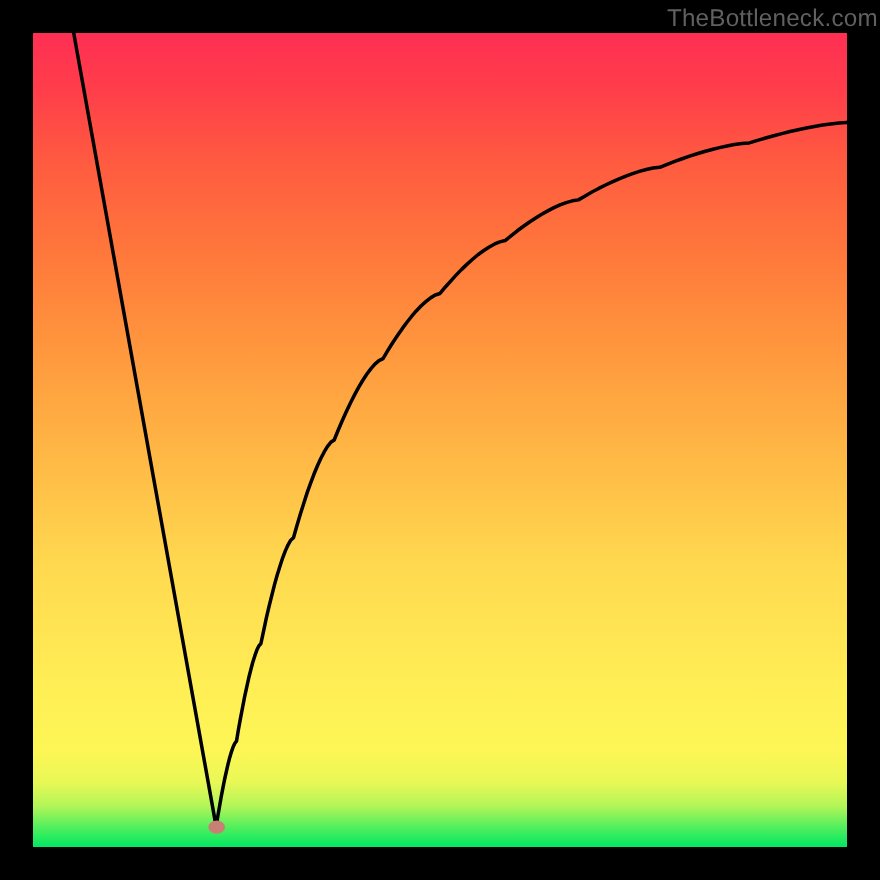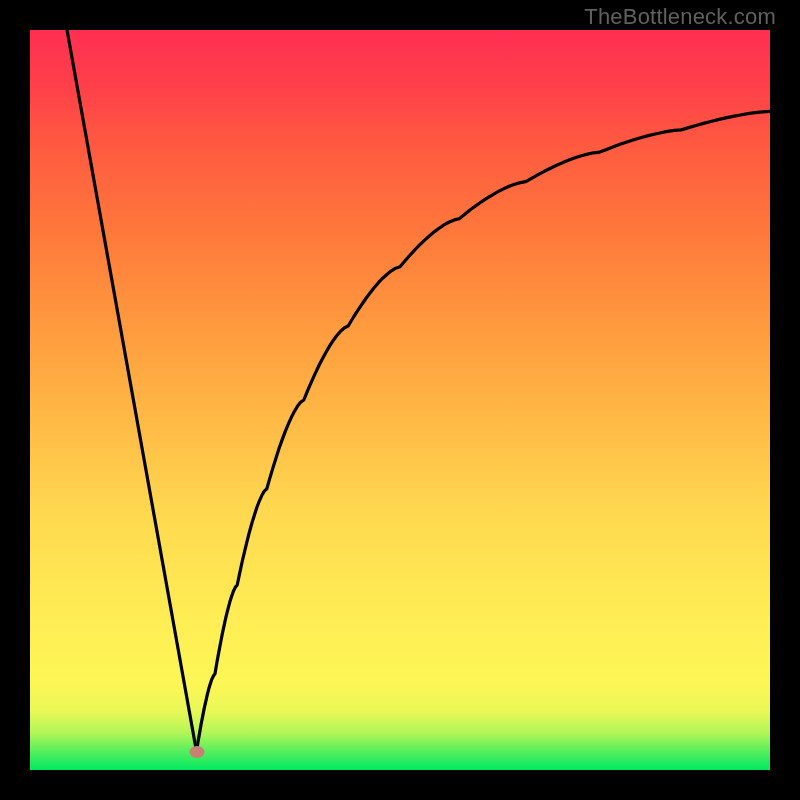--- a/index.html
+++ b/index.html
@@ -59,21 +59,21 @@
     position: absolute;
     width: 15px;
     height: 12px;
     border-radius: 50%;
     background: #c97f74;
     transform: translate(-50%, -50%);
   }
   .watermark {
     position: absolute;
     top: 4px;
-    right: 24px;
+    right: 2px;
     color: #606060;
     font-size: 22px;
     font-weight: 500;
     letter-spacing: 0.2px;
     user-select: none;
   }
 </style>
 </head>
 <body>
 

